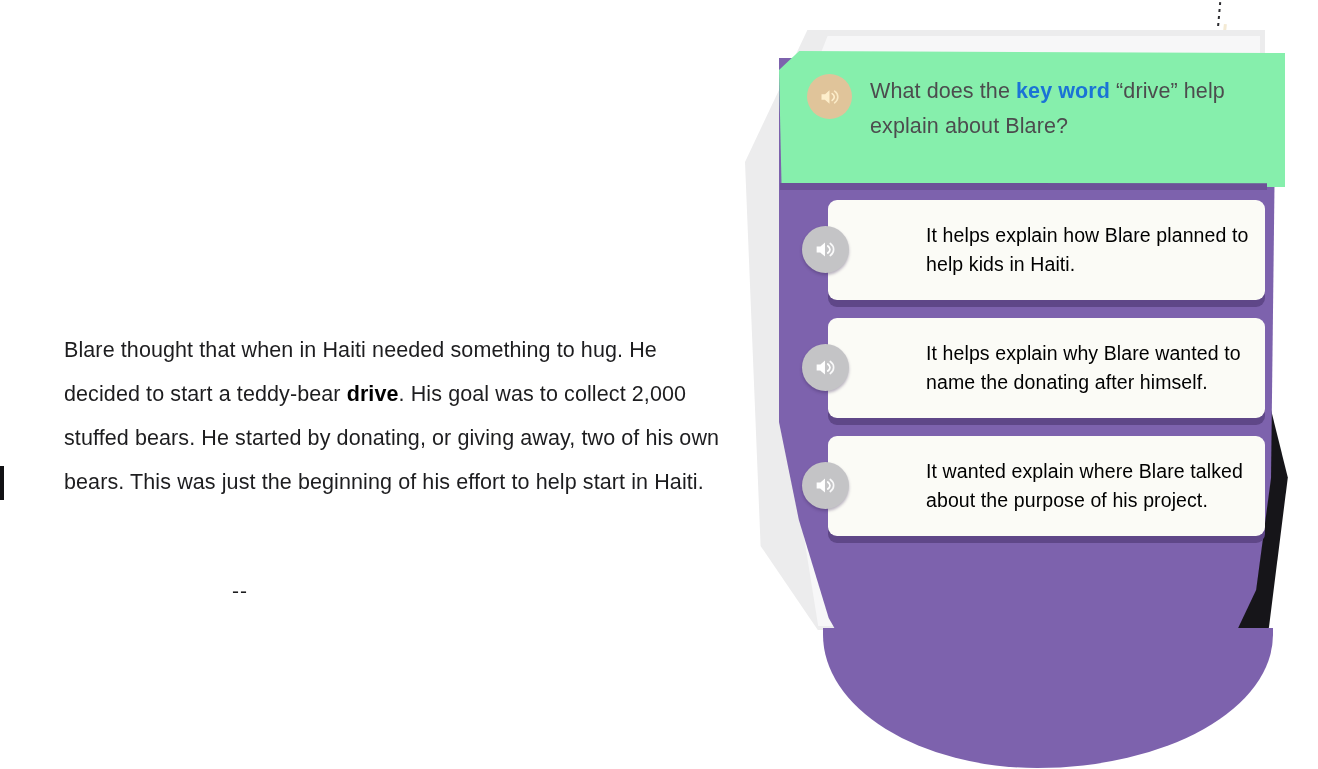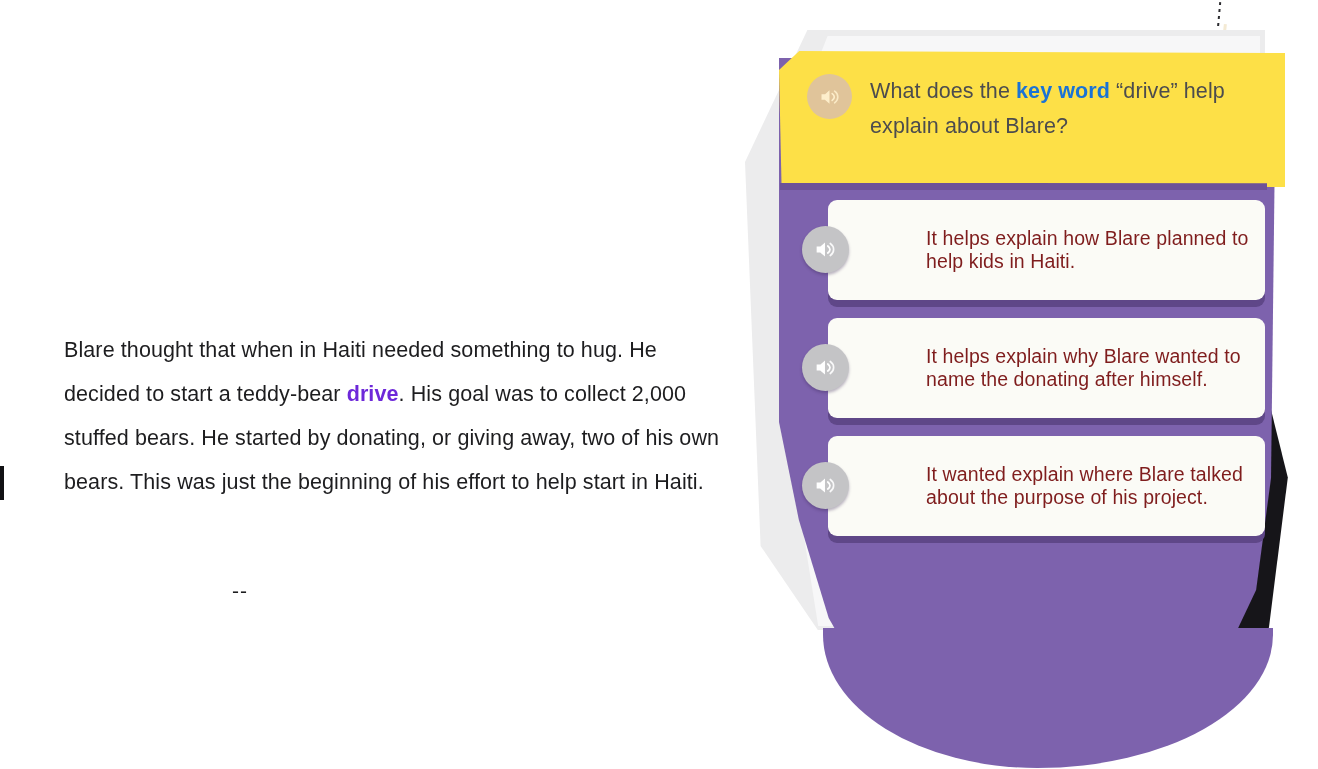--- a/index.html
+++ b/index.html
@@ -26,21 +26,21 @@
   }
   #passage p {
     margin: 0;
     font-size: 21.5px;
     line-height: 44px;
     color: #1d1d1f;
     letter-spacing: 0.1px;
     font-weight: 400;
   }
   .kw {
-    color: #6d28d9;
+    color: #000000;
     font-weight: 700;
   }
   #passage-mark {
     position: absolute;
     left: 168px;
     top: 252px;
     font-size: 21px;
     line-height: 1;
     color: #1d1d1f;
     letter-spacing: 1px;
@@ -152,21 +152,21 @@
     border-radius: 0 0 55% 50% / 0 0 100% 100%;
   }
 
   
   #q-header {
     position: absolute;
     left: 44px;
     top: 51px;
     width: 506px;
     min-height: 136px;
-    background: #fde047;
+    background: #86efac;
     clip-path: polygon(
       4% 0%, 100% 1.5%, 100% 100%, 0.5% 98%, 0% 14%
     );
     display: flex;
     align-items: flex-start;
     padding: 23px 20px 20px 28px;
   }
   #q-header .q-text {
     margin-left: 18px;
     font-size: 21.5px;
@@ -233,22 +233,22 @@
   .opt-icon {
     position: absolute;
     left: 2px;
     top: 26px;
     z-index: 3;
   }
   .opt-text {
     margin-left: 98px;
     margin-right: 8px;
     font-size: 19.5px;
-    line-height: 23px;
-    color: #7f1d1d;
+    line-height: 29px;
+    color: #000000;
     letter-spacing: 0.1px;
   }
 </style>
 </head>
 <body>
 
 <div id="stage">
 
   <div id="passage">
     <p>

